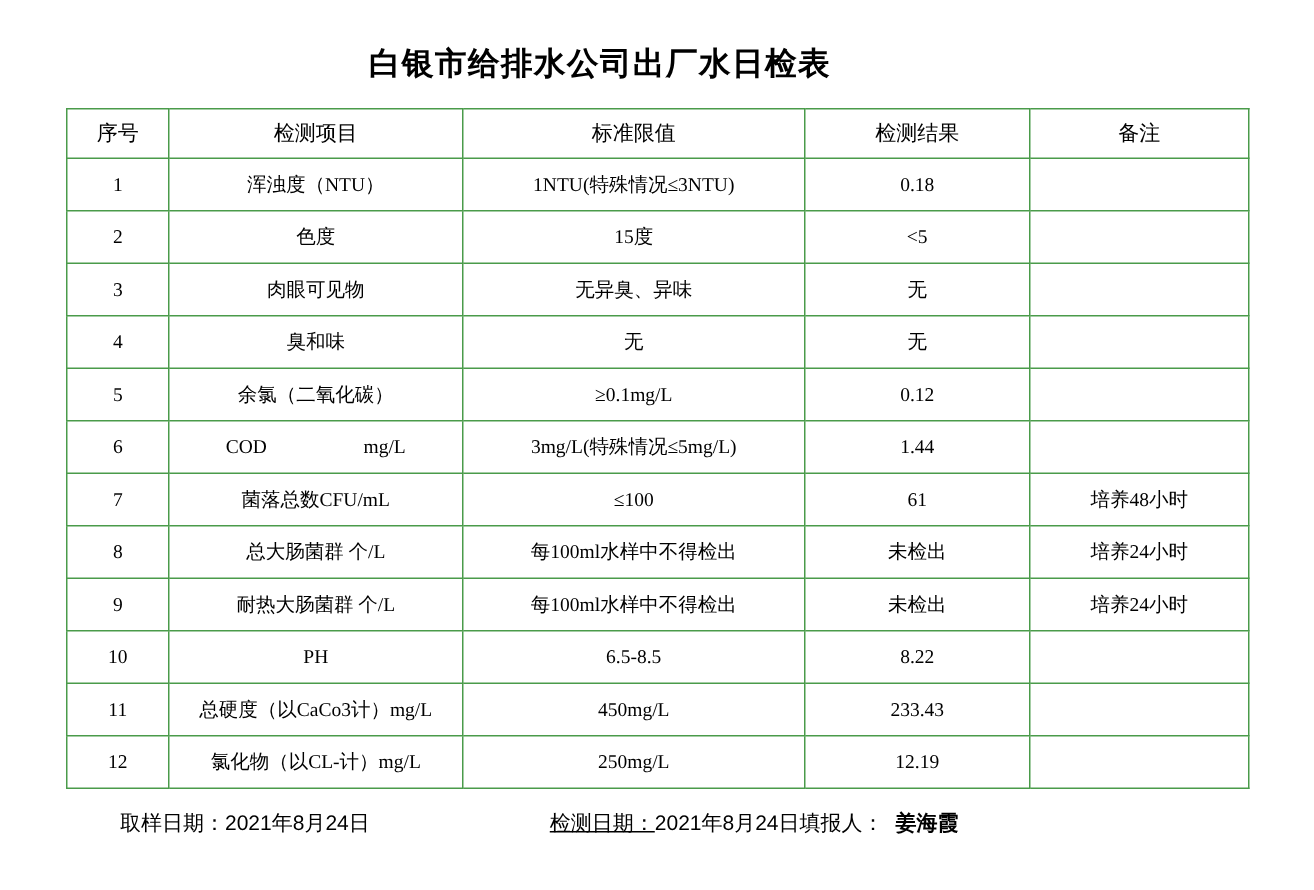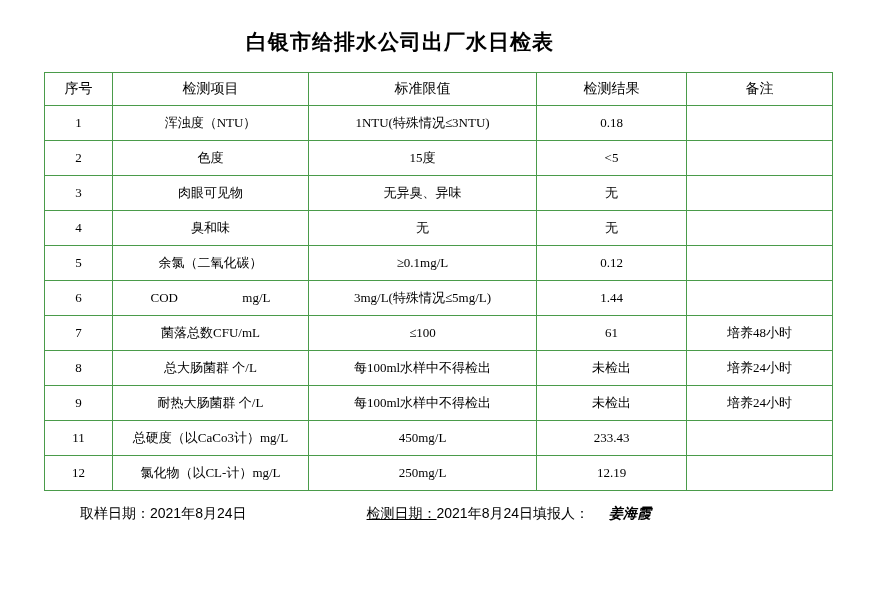--- a/index.html
+++ b/index.html
@@ -72,21 +72,21 @@
     position: relative;
     margin: 0 44px;
     padding-top: 14px;
     font-size: 14px;
     display: flex;
     align-items: center;
   }
   .footer .f-sample { margin-left: 36px; }
   .footer .f-test { margin-left: 120px; text-decoration: underline; }
   .footer .f-filler { }
-  .footer .f-name { font-weight: 700; margin-left: 20px; font-style: italic; }
+  .footer .f-name { font-weight: 700; margin-left: 8px; }
 
   .corner-mark {
     position: absolute;
     left: 44px;
     bottom: 46px;
     width: 10px;
     height: 10px;
     border-left: 2px solid #4a9b4a;
     border-bottom: 2px solid #4a9b4a;
     opacity: 0;
@@ -179,20 +179,27 @@
           <td>培养24小时</td>
         </tr>
         <tr>
           <td>9</td>
           <td>耐热大肠菌群 个/L</td>
           <td>每100ml水样中不得检出</td>
           <td>未检出</td>
           <td>培养24小时</td>
         </tr>
         <tr>
+          <td>10</td>
+          <td>PH</td>
+          <td>6.5-8.5</td>
+          <td>8.22</td>
+          <td></td>
+        </tr>
+        <tr>
           <td>11</td>
           <td>总硬度（以CaCo3计）mg/L</td>
           <td>450mg/L</td>
           <td>233.43</td>
           <td></td>
         </tr>
         <tr>
           <td>12</td>
           <td>氯化物（以CL-计）mg/L</td>
           <td>250mg/L</td>

